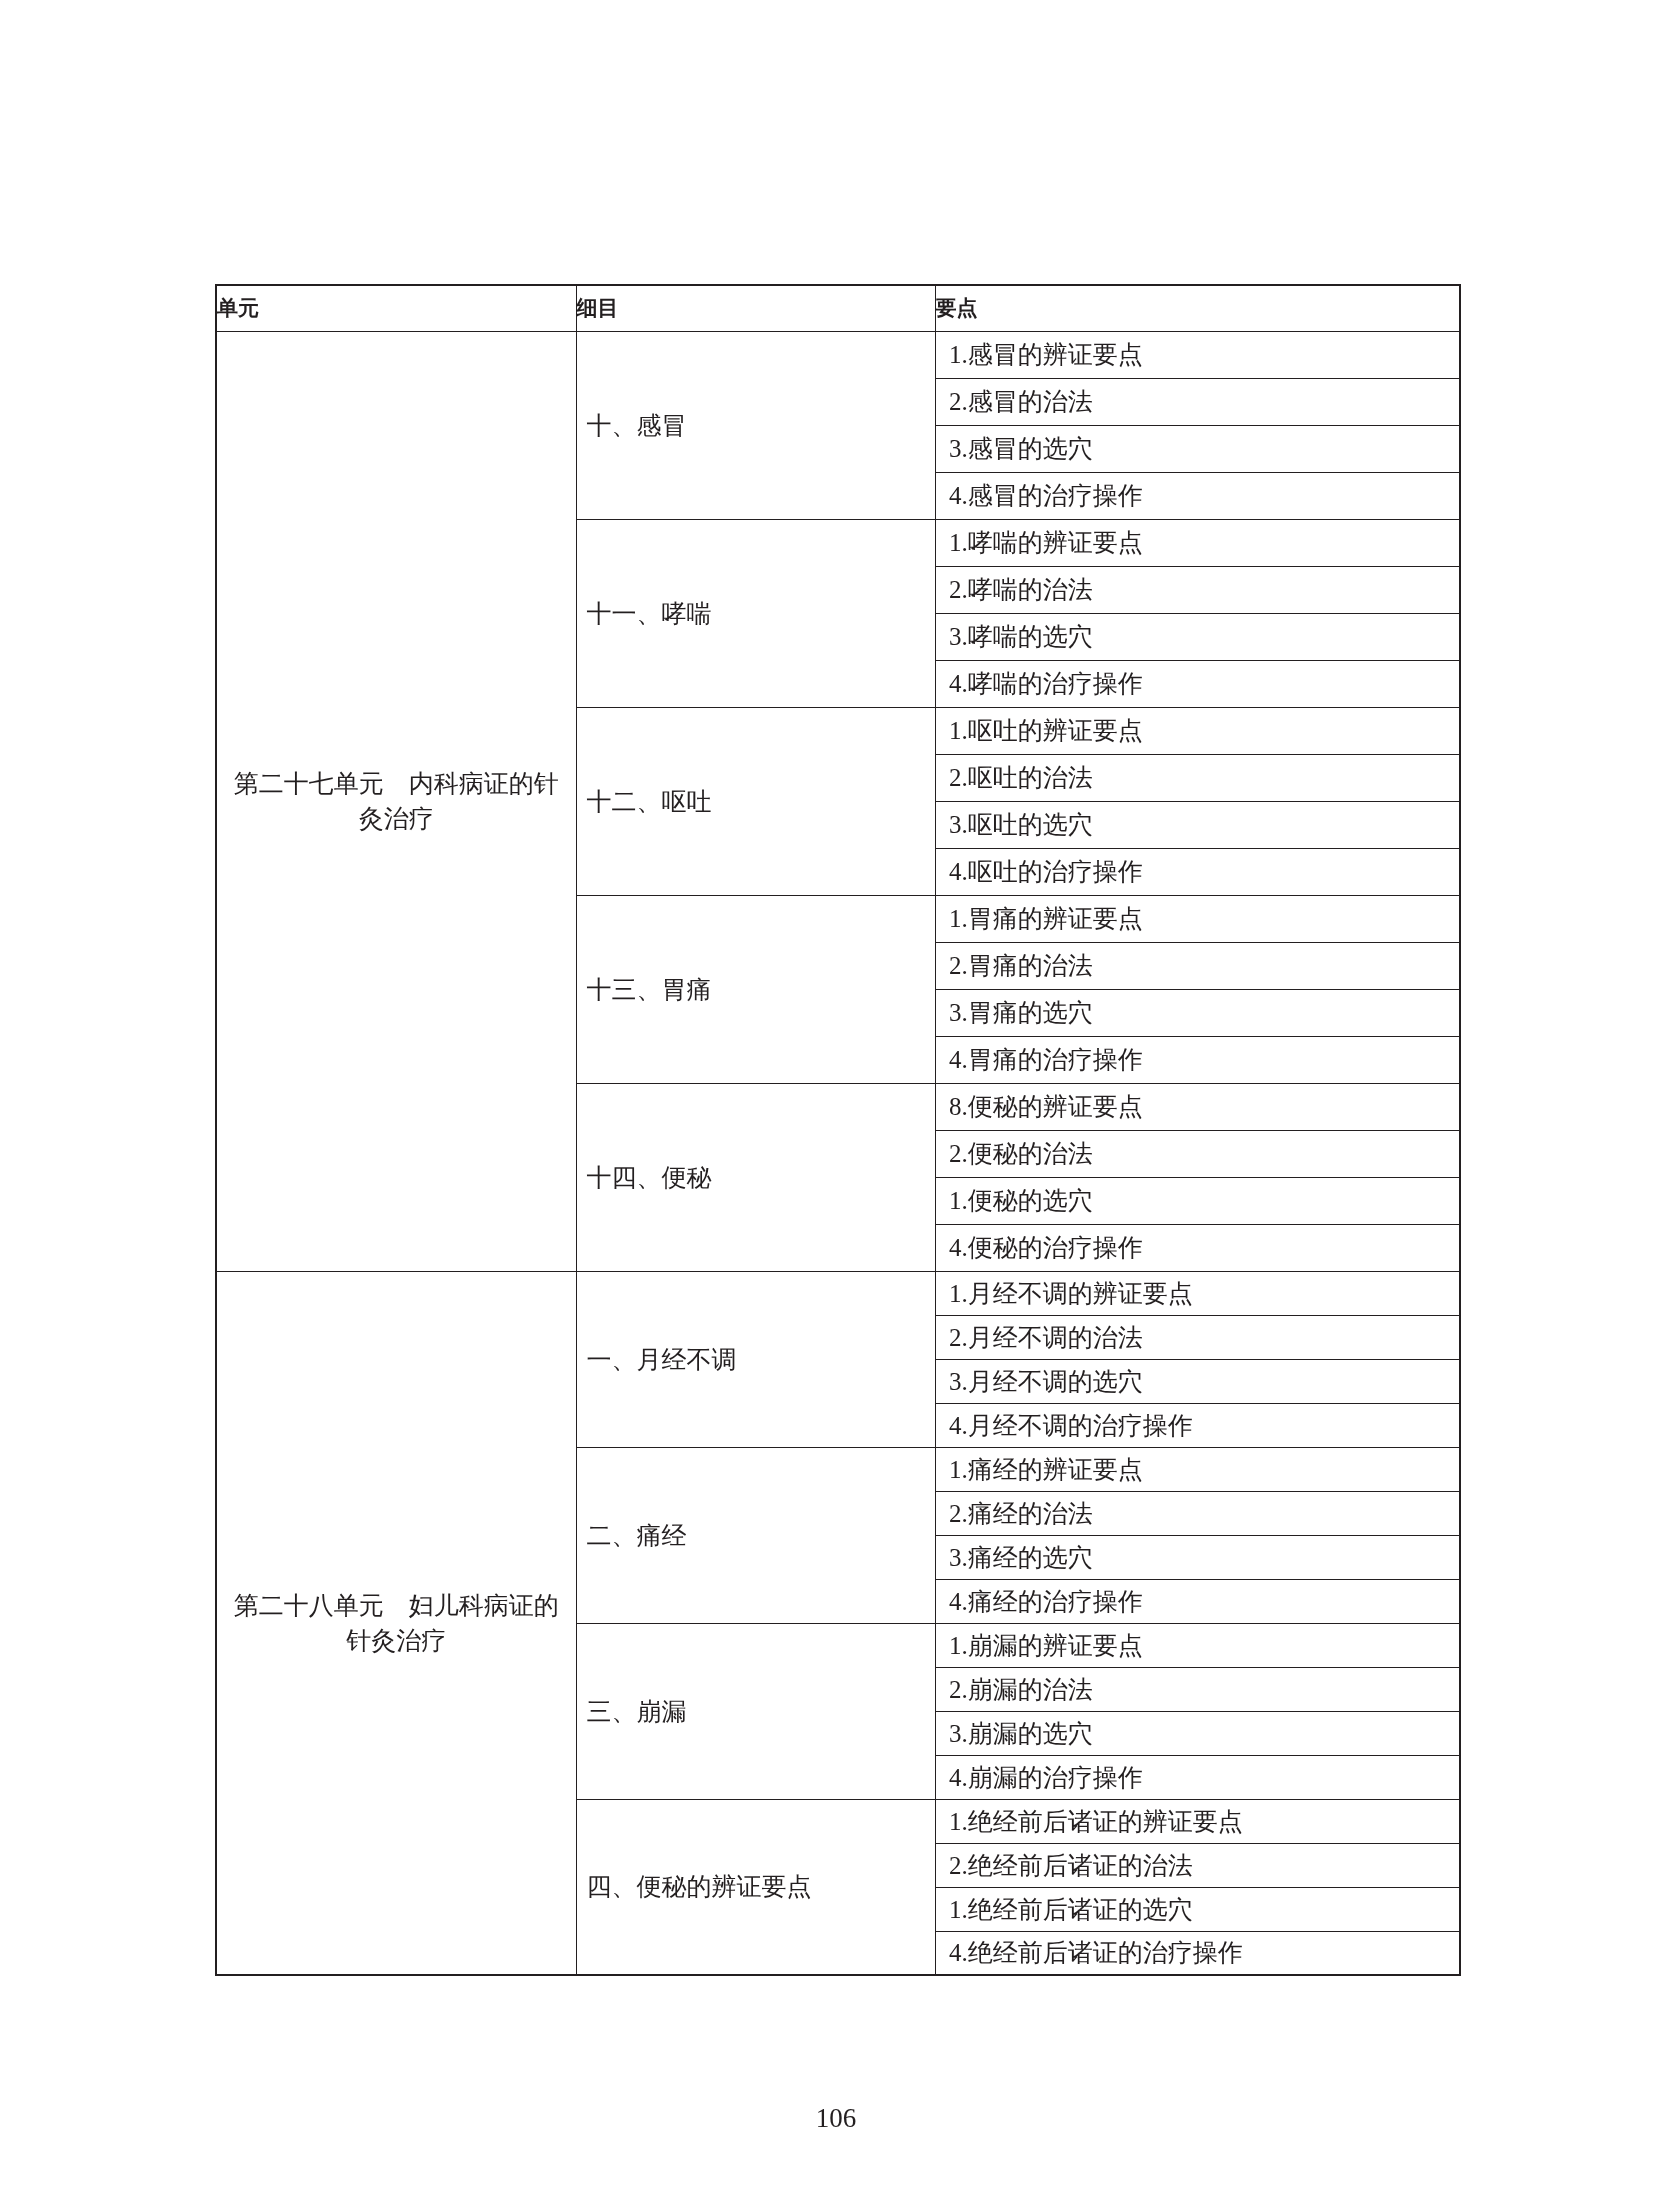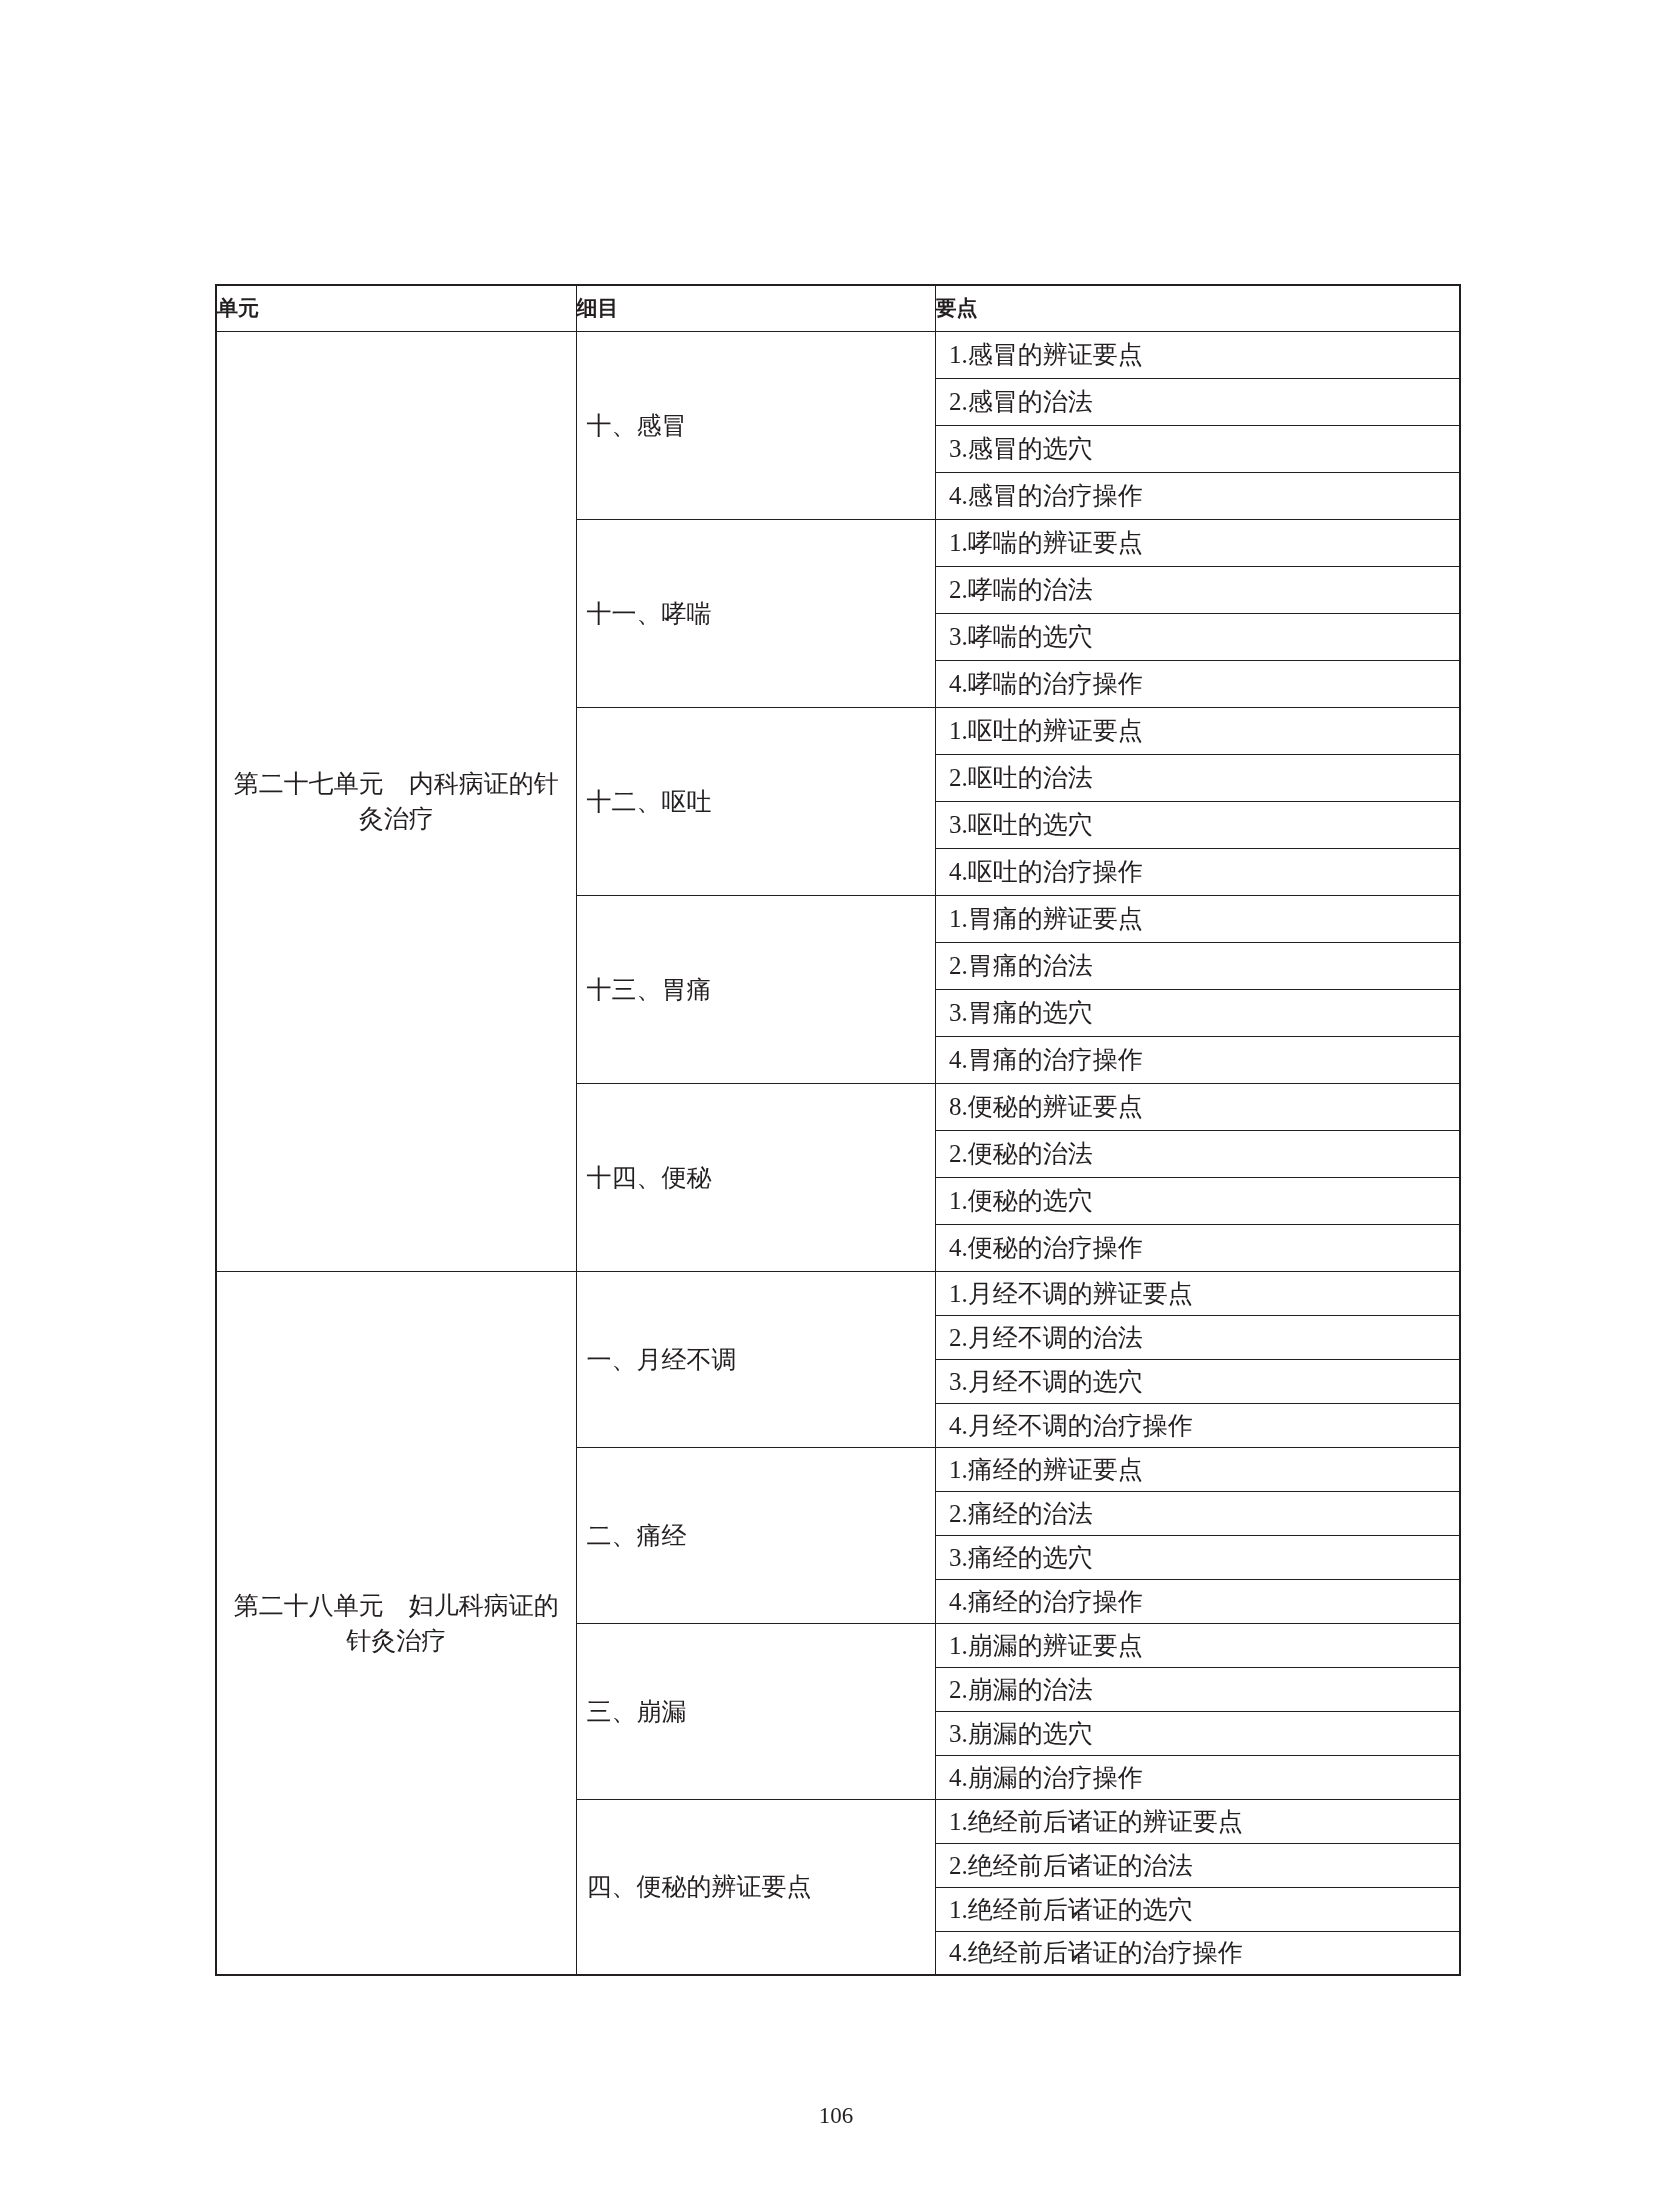--- a/index.html
+++ b/index.html
@@ -21,21 +21,21 @@
     height: 46px; font-weight: bold; text-align: left;
     font-family: "DejaVu Sans", "Liberation Sans", sans-serif; font-size: 21px;
   }
   .outline-table td.unit-cell { vertical-align: middle; padding: 0 15.3px; text-align: center; }
   .outline-table td.sub-cell { vertical-align: middle; padding: 0 10px; margin-left: 32px; }
   .outline-table td.point-cell { padding: 0 13.4px; vertical-align: middle; white-space: nowrap; }
   .outline-table tr.u27 td.point-cell { height: 47px; }
   .outline-table tr.u28 td.point-cell { height: 44px; }
   .page-number {
     position: absolute; top: 2103px; left: 0; width: 1672px; text-align: center;
-    font-size: 23px; font-family: "Liberation Serif", serif;
+    font-size: 27px; font-family: "Liberation Serif", serif;
   }
 </style>
 </head>
 <body>
 
 <table class="outline-table">
   <colgroup>
       <col class="c1">
       <col class="c2">
       <col class="c3">

